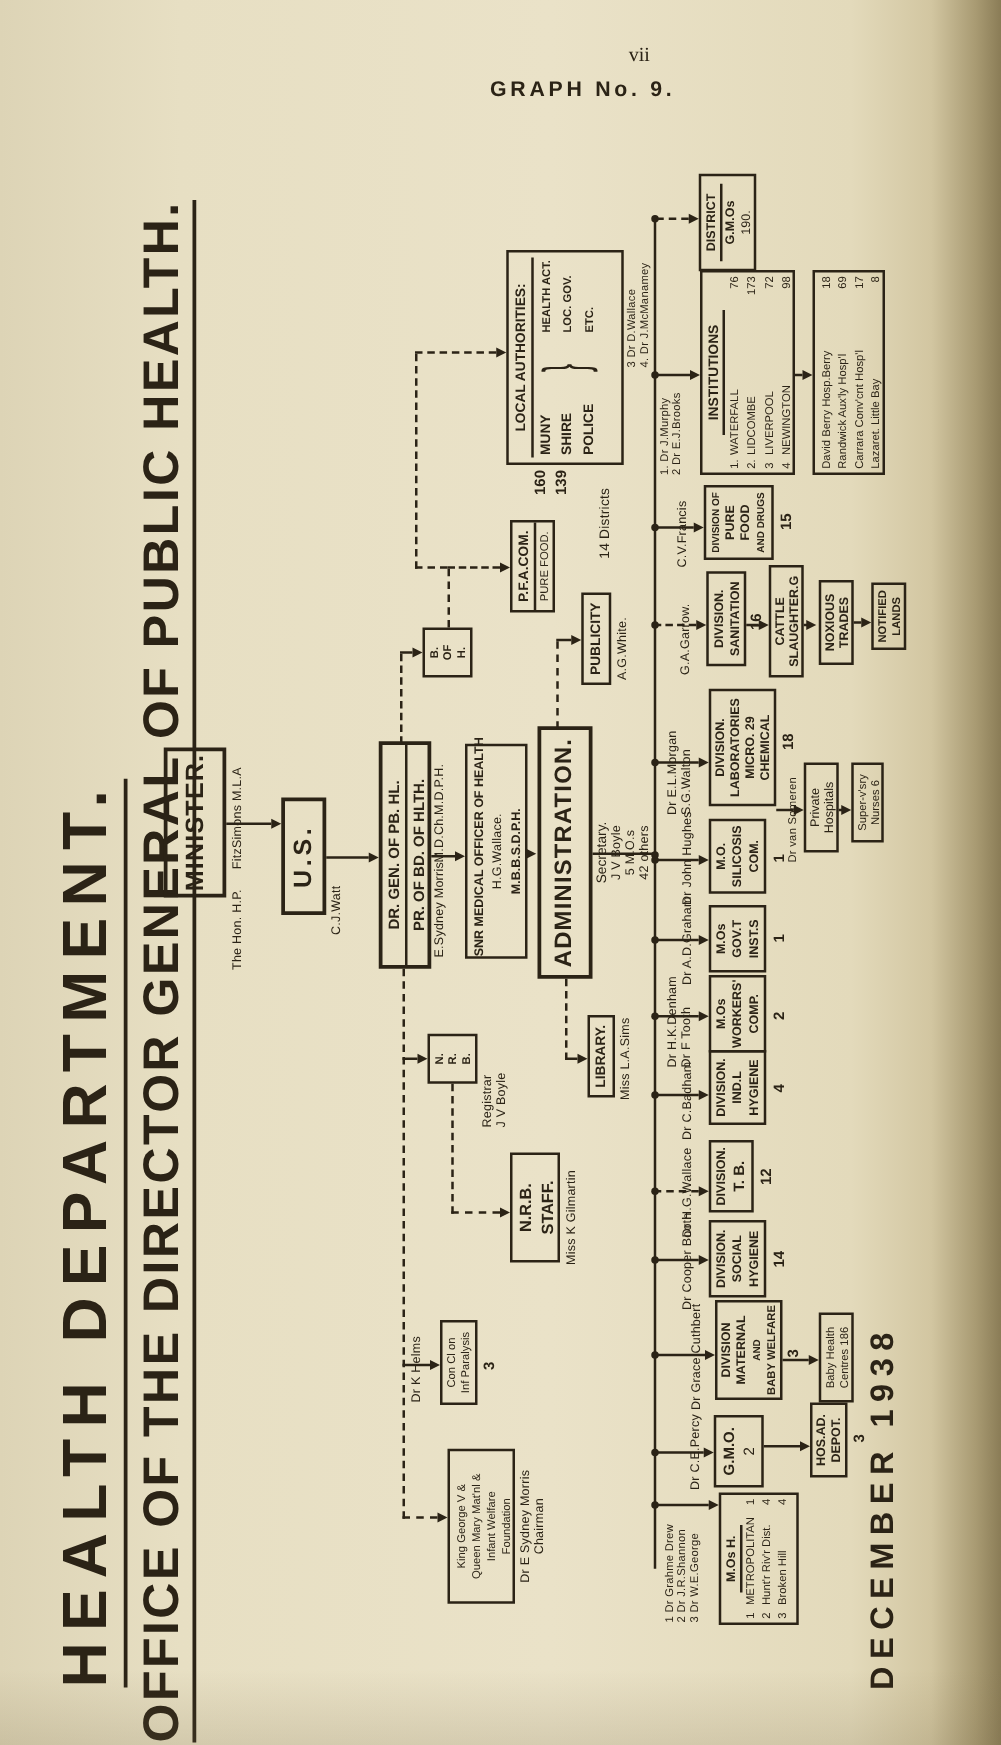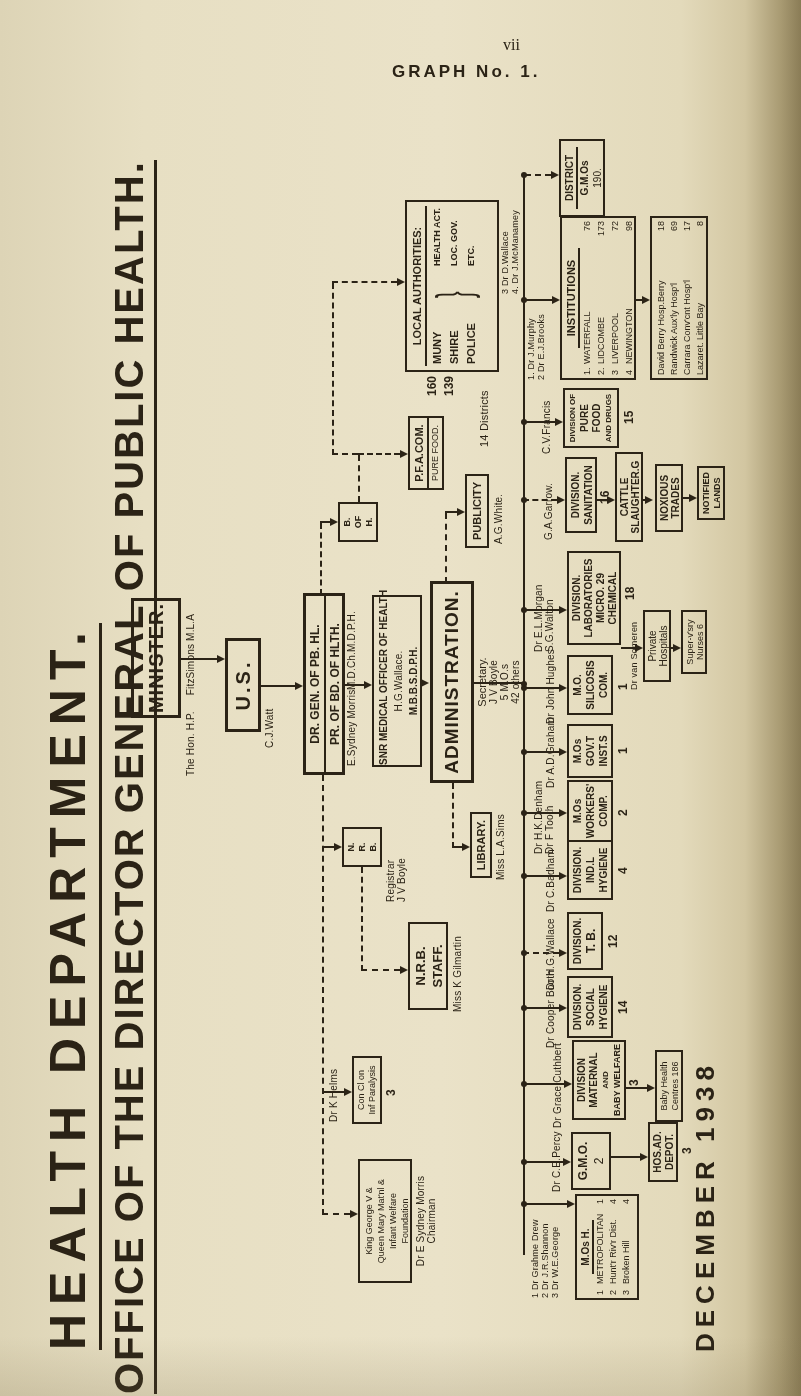--- a/index.html
+++ b/index.html
@@ -35,21 +35,21 @@
   .u{border-bottom:2px solid var(--ink);}
   .row{display:flex;align-items:baseline;padding:0 3px;}
   .row .n{width:11px;text-align:left;}
   .row .t{flex:1;text-align:left;}
   .row .c{text-align:right;}
 </style>
 </head>
 <body>
 
 <div class="pagehdr" style="left:503px;top:36px;font-family:'Liberation Serif',serif;font-size:16px;">vii</div>
-<div class="pagehdr" style="left:392px;top:62px;font-size:17px;font-weight:bold;letter-spacing:3px;">GRAPH No. 1.</div>
+<div class="pagehdr" style="left:392px;top:62px;font-size:17px;font-weight:bold;letter-spacing:3px;">GRAPH No. 9.</div>
 
 <div class="vrot sidetitle" style="left:42px;top:1350px;font-size:50px;">HEALTH DEPARTMENT.</div>
 <div class="vrot sidetitle" style="left:108px;top:1394px;font-size:40px;letter-spacing:2px;">OFFICE OF THE DIRECTOR GENERAL OF PUBLIC HEALTH.</div>
 
 <div class="chart">
 
   <div class="lb" style="left:-52px;top:566px;font-size:26px;font-weight:bold;letter-spacing:6px;">DECEMBER 1938</div>
 
   <div class="bx b3" style="left:582px;top:6px;width:120px;height:50px;">
     <div style="font-size:20px;font-weight:bold;letter-spacing:1px;line-height:44px;">MINISTER.</div>

